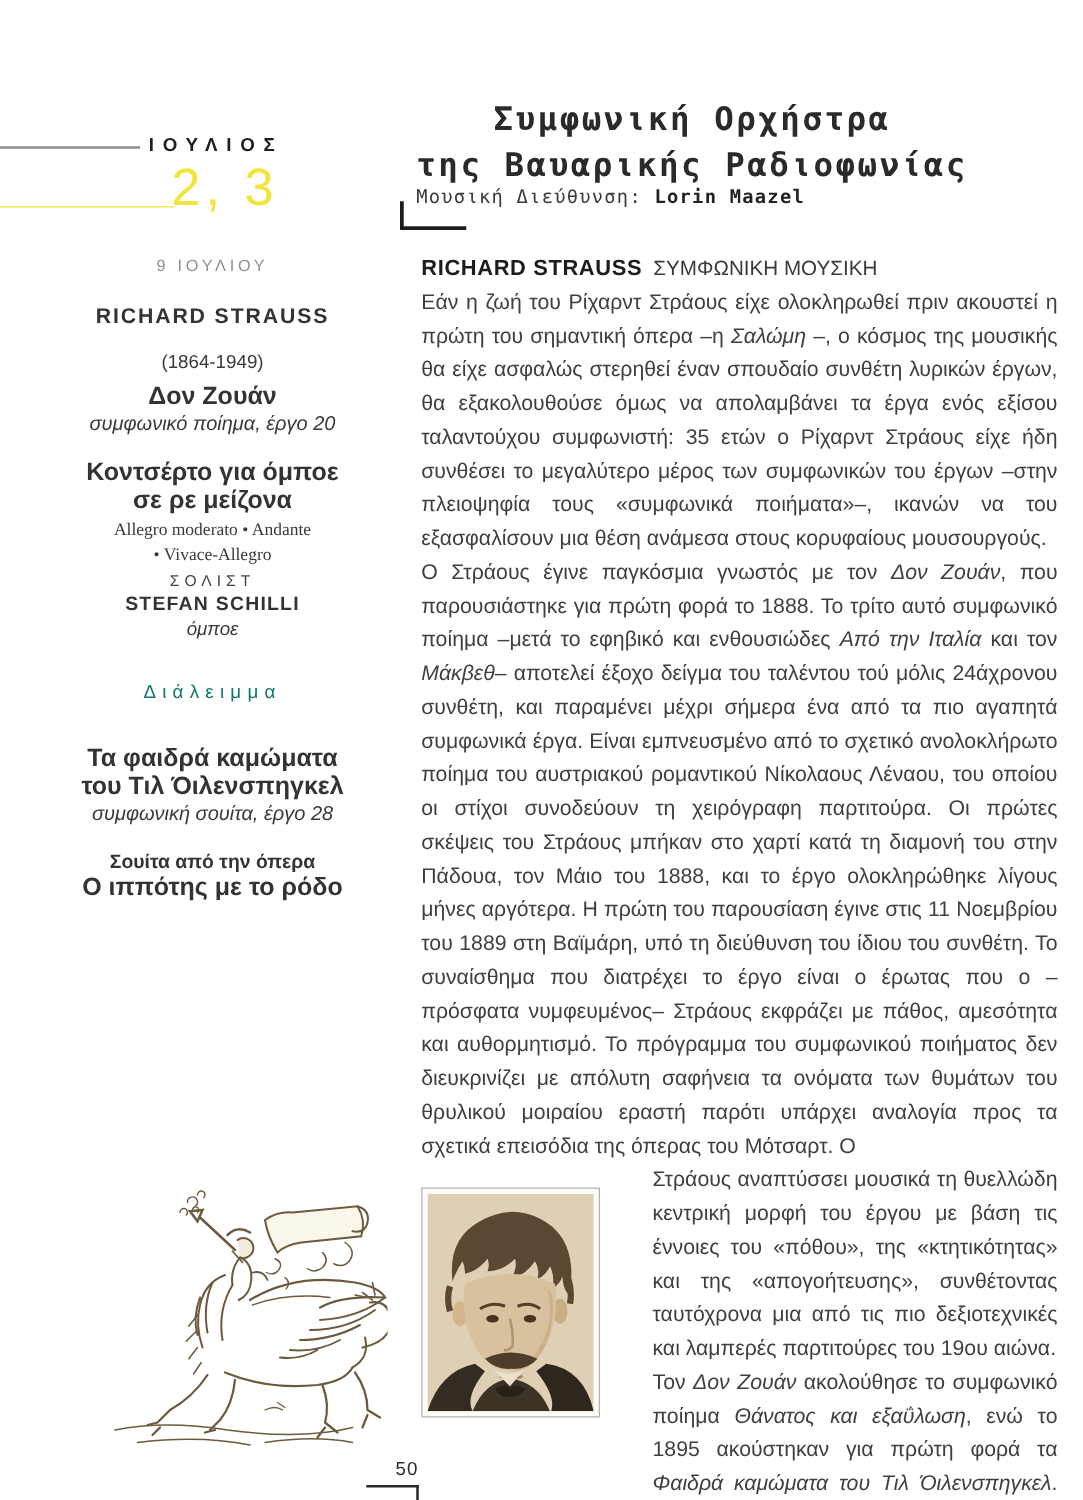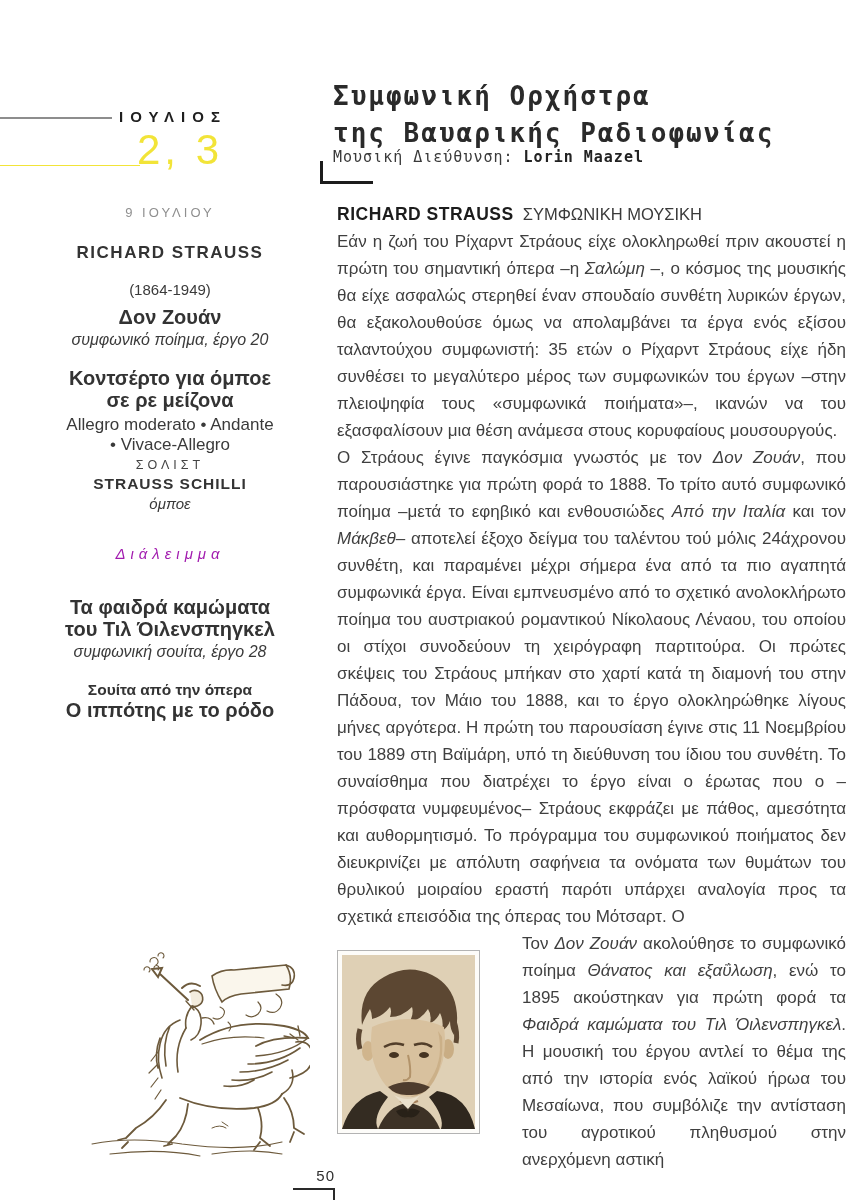--- a/index.html
+++ b/index.html
@@ -5,21 +5,21 @@
   html,body{margin:0;padding:0;background:#ffffff;}
   .page{
     position:relative;width:866px;height:1200px;overflow:hidden;
     background:#ffffff;color:#3c3c3c;
     font-family:"Liberation Sans",sans-serif;
   }
   
   .hdr-title{
     position:absolute;left:333px;top:78px;
     font-family:"DejaVu Sans Mono",monospace;font-weight:bold;
-    font-size:26px;line-height:37px;letter-spacing:2px;color:#2a2a2a;
+    font-size:26px;line-height:37px;letter-spacing:2px;color:#2a2a2a;text-align:center;
   }
   .hdr-sub{
     position:absolute;left:333px;top:148px;
     font-family:"DejaVu Sans Mono",monospace;font-size:15px;
     letter-spacing:1px;color:#3a3a3a;white-space:nowrap;
   }
   .hdr-sub b{font-weight:bold;color:#222;}
   .hdr-bracket{
     position:absolute;left:320px;top:161px;width:50px;height:20px;
     border-left:3px solid #1c1c1c;border-bottom:3px solid #1c1c1c;
@@ -36,26 +36,26 @@
     color:#f2e438;letter-spacing:4px;
   }
   .concert-date{
     position:absolute;left:35px;top:205px;width:270px;text-align:center;
     font-size:13px;letter-spacing:3px;color:#8f8f8f;
   }
   .sb{position:absolute;left:30px;width:280px;text-align:center;color:#3a3a3a;}
   .sb .big{font-size:20px;font-weight:bold;line-height:22px;color:#333;}
   .sb .mid{font-size:15.5px;font-weight:bold;line-height:19px;color:#333;}
   .sb .sub{font-size:16px;font-style:italic;line-height:20px;margin-top:2px;}
-  .sb .tempo{font-size:17px;line-height:20px;margin-top:4px;}
+  .sb .tempo{font-size:14px;line-height:20px;margin-top:4px;font-family:Liberation Serif, serif;}
   .sb .small-caps{font-size:12.5px;letter-spacing:4px;color:#444;}
   .sb .years{font-size:15px;margin-top:19px;color:#3a3a3a;}
   .sb .name{font-size:15.5px;font-weight:bold;letter-spacing:1px;margin-top:3px;color:#333;}
   .sb .instr{font-size:15px;font-style:italic;margin-top:2px;}
-  .sb .interval{font-size:15px;font-style:italic;letter-spacing:5px;color:#a21caf;}
+  .sb .interval{font-size:15px;letter-spacing:5px;color:#0f766e;}
   
   .art-heading{
     position:absolute;left:337px;top:204px;width:509px;
     font-size:16.5px;color:#3a3a3a;white-space:nowrap;
   }
   .art-heading .hb{font-weight:bold;font-size:17.5px;letter-spacing:.5px;color:#1c1c1c;margin-right:9px;}
   .art-body{
     position:absolute;left:337px;top:228px;width:509px;
     font-size:17px;line-height:27px;text-align:justify;color:#3f3f3f;
   }
@@ -113,21 +113,21 @@
 
   <div class="sb" style="top:367px;">
     <div class="big">Κοντσέρτο για όμποε</div>
     <div class="big">σε ρε μείζονα</div>
     <div class="tempo">Allegro moderato • Andante</div>
     <div class="tempo" style="margin-top:0;">• Vivace-Allegro</div>
   </div>
 
   <div class="sb" style="top:458px;">
     <div class="small-caps">ΣΟΛΙΣΤ</div>
-    <div class="name">STRAUSS SCHILLI</div>
+    <div class="name">STEFAN SCHILLI</div>
     <div class="instr">όμποε</div>
   </div>
 
   <div class="sb" style="top:545px;">
     <div class="interval">Διάλειμμα</div>
   </div>
 
   <div class="sb" style="top:596px;">
     <div class="big">Τα φαιδρά καμώματα</div>
     <div class="big">του Τιλ Όιλενσπηγκελ</div>
@@ -216,20 +216,21 @@
             <path d="M133,174 q-8,-34 -38,-38 l-8,6 q16,20 12,32 z" fill="#241f1a"></path>
             <path d="M36,174 q10,-24 30,-26 q22,2 32,26 z" fill="#332b22"></path>
 
             <path d="M52,140 l14,14 12,-14 q-12,8 -26,0 z" fill="#efe8d6"></path>
             <path d="M54,156 q12,-6 12,2 q0,-8 12,-2 q-4,8 -12,6 q-8,2 -12,-6 z" fill="#1d1813"></path>
             <rect width="133" height="174" fill="#b08d5e" opacity="0.08"></rect>
           </svg>
         </div>
       </div>
       <div class="wrap-right">
+        <p><span>Στράους αναπτύσσει μουσικά τη θυελλώδη κεντρική μορφή του έργου με βάση τις έννοιες του «πόθου», της «κτητικότητας» και της «απογοήτευσης», συνθέτοντας ταυτόχρονα μια από τις πιο δεξιοτεχνικές και λαμπερές παρτιτούρες του 19ου αιώνα.</span></p>
         <p><span>Τον </span><span class="it">Δον Ζουάν</span><span> ακολούθησε το συμφωνικό ποίημα </span><span class="it">Θάνατος και εξαΰλωση</span><span>, ενώ το 1895 ακούστηκαν για πρώτη φορά τα </span><span class="it">Φαιδρά καμώματα του Τιλ Όιλενσπηγκελ</span><span>. Η μουσική του έργου αντλεί το θέμα της από την ιστορία ενός λαϊκού ήρωα του Μεσαίωνα, που συμβόλιζε την αντίσταση του αγροτικού πληθυσμού στην ανερχόμενη αστική</span></p>
       </div>
     </div>
   </div>
 
   <div class="pagenum">50</div>
   <div class="pagenum-bracket"></div>
 
 </div>
 

